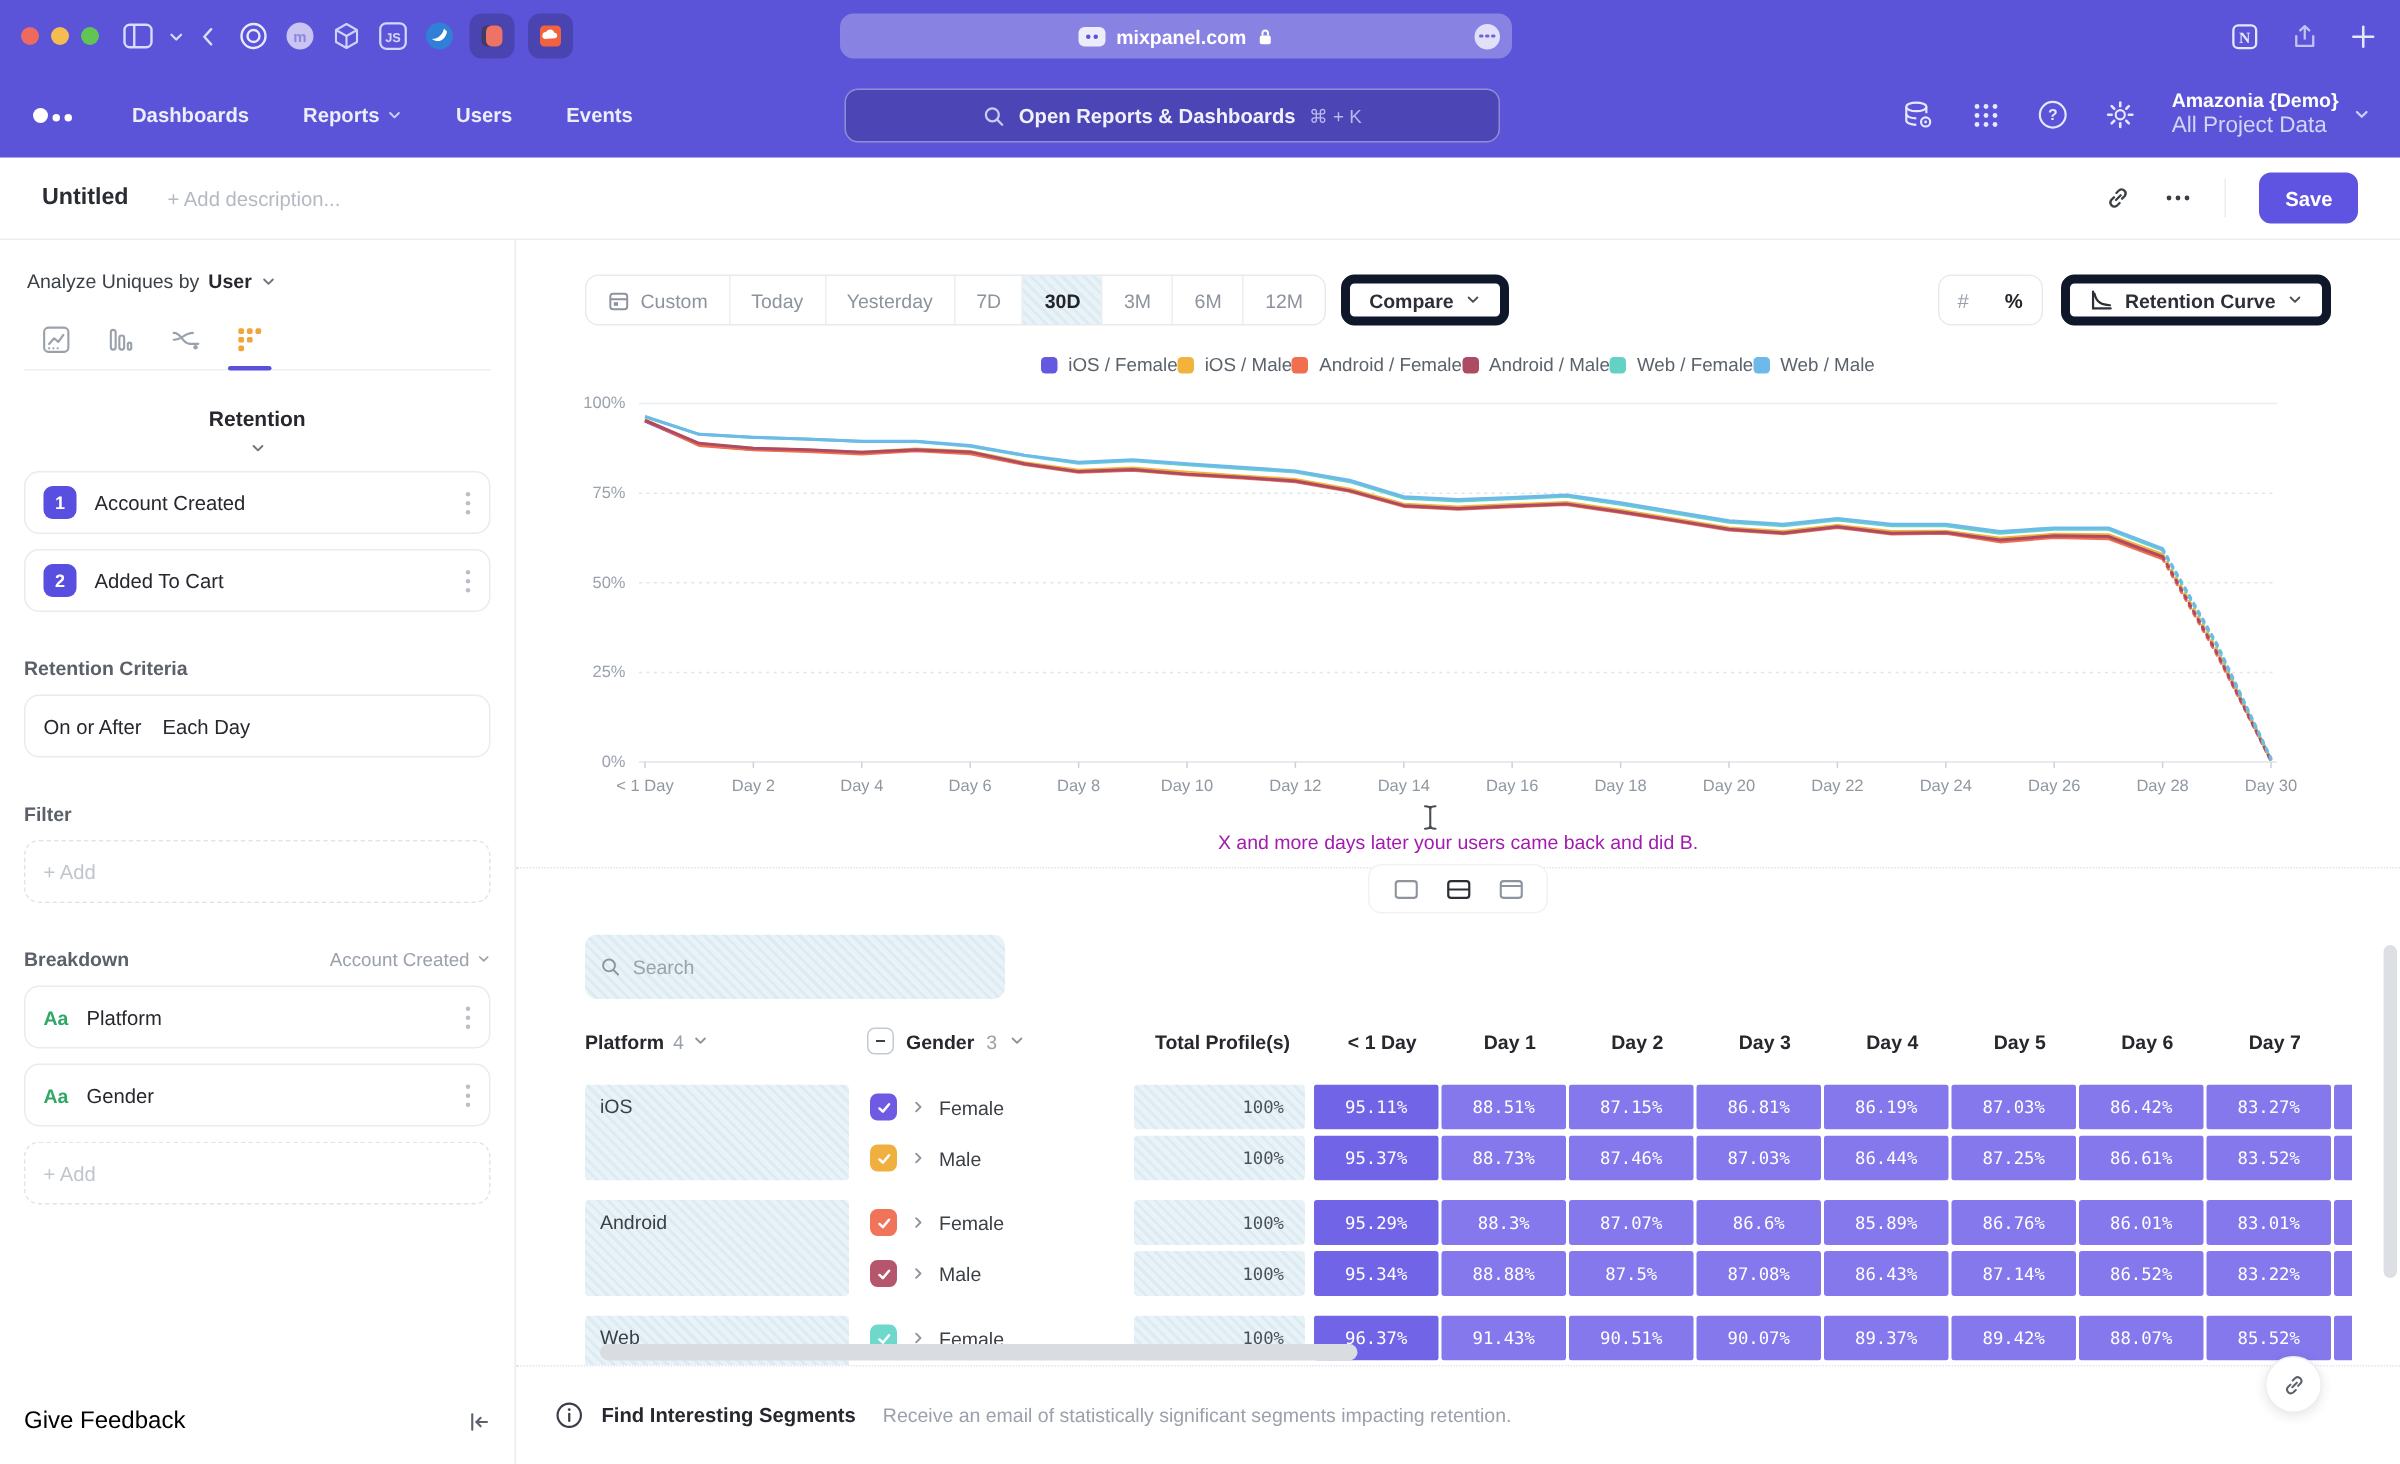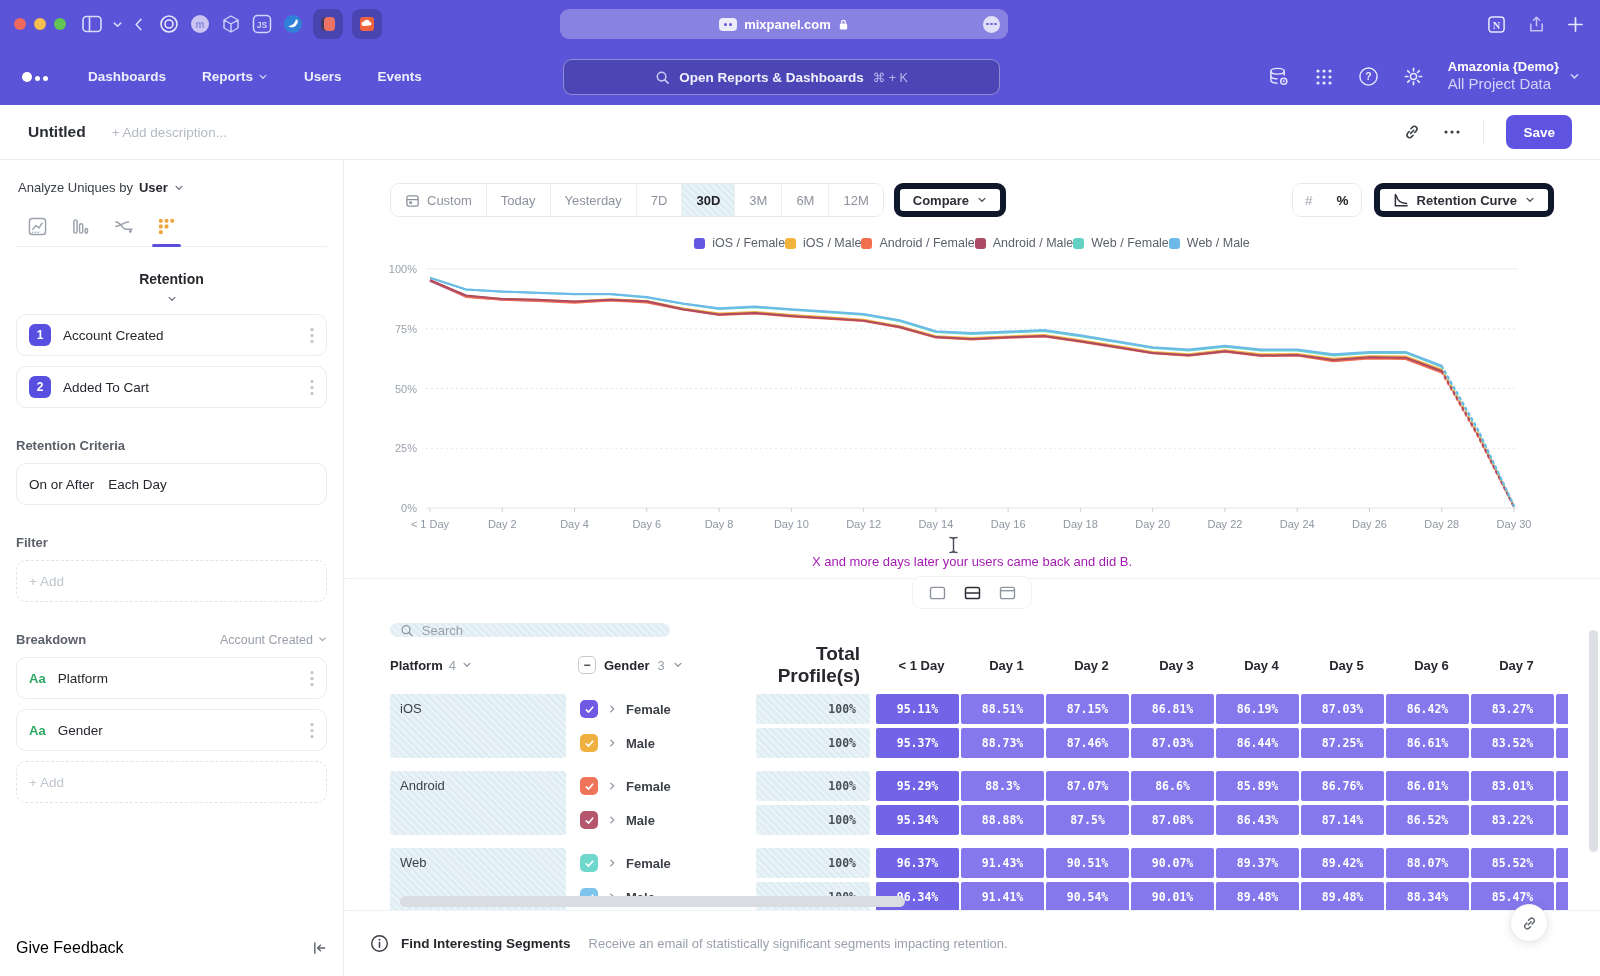--- a/index.html
+++ b/index.html
@@ -87,36 +87,36 @@
   #plot { width:100%; height:100%; }
   #y-labels div { position:absolute; right:calc(100% + 9px); font-size:11px; color:#9aa2ac; transform:translateY(-50%); white-space:nowrap; }
   #x-labels { position:relative; margin:6px 82px 0; height:16px; }
   #x-labels div { position:absolute; transform:translateX(-50%); font-size:11px; color:#8f97a1; white-space:nowrap; }
   .caption { text-align:center; margin-top:20px; font-size:13px; color:#a21caf; }
 
   
   .table-section { position:absolute; left:0; right:0; top:418px; height:332px; border-top:1px dotted #dfe5ea; }
   .layout-toggles { position:absolute; top:-3px; left:50%; transform:translateX(-50%); background:#fff; padding:2px 8px; display:flex; gap:3px; border:1px solid #f0f2f5; border-radius:9px; }
   .lt-btn { width:32px; height:27px; border:none; background:#fff; border-radius:6px; display:flex; align-items:center; justify-content:center; cursor:pointer; }
-  .search-box { margin:44px 0 0 46px; width:280px; height:14px; border-radius:8px; display:flex; align-items:center; padding:0 10px; gap:8px; }
+  .search-box { margin:44px 0 0 46px; width:280px; height:43px; border-radius:8px; display:flex; align-items:center; padding:0 10px; gap:8px; }
   .search-box input { border:none; background:transparent; outline:none; font-family:inherit; font-size:13px; color:#3a3e45; width:100%; }
   .search-box input::placeholder { color:#9aa1ab; }
   .thead { display:flex; align-items:center; margin:12px 0 0 46px; height:32px; }
   .th-platform { width:188px; display:flex; align-items:center; gap:6px; font-size:13px; font-weight:700; color:#26282e; }
   .th-gender { width:182px; display:flex; align-items:center; gap:8px; font-size:13px; font-weight:700; color:#26282e; }
   .th-cnt { color:#9aa1aa; font-weight:400; }
-  .th-total { width:114px; text-align:right; padding-right:14px; font-size:19px; font-weight:700; color:#26282e; }
+  .th-total { width:114px; text-align:right; padding-right:14px; font-size:13px; font-weight:700; color:#26282e; }
   .th-days { display:flex; width:692px; overflow:hidden; margin-left:6px; }
   .th-days div { width:83px; margin-right:2px; flex-shrink:0; text-align:center; font-size:13px; font-weight:700; color:#26282e; }
   .cbx { width:18px; height:18px; border-radius:5px; display:flex; align-items:center; justify-content:center; flex-shrink:0; cursor:pointer; }
   .cbx.minus { background:#fff; border:1.5px solid #c4cad2; color:#3a3e45; font-size:12px; line-height:1; }
   #table-groups { margin-left:46px; }
   .tgroup { display:flex; margin-top:13px; }
   .platform-cell { width:176px; border-radius:3px; padding:7px 10px; font-size:13px; color:#3b3f46; margin-right:12px; }
-  .grows { display:flex; flex-direction:column; gap:4px;font-weight:bold; }
+  .grows { display:flex; flex-direction:column; gap:4px; }
   .trow { display:flex; align-items:center; height:30px; }
   .gender-cell { width:178px; display:flex; align-items:center; gap:9px; padding-left:2px; }
   .glabel { font-size:13px; color:#3b3f46; }
   .total-cell { width:114px; height:30px; border-radius:3px; margin-right:6px; display:flex; align-items:center; justify-content:flex-end; padding-right:14px; font-family:"DejaVu Sans Mono",monospace; font-size:11.5px; color:#4a4f57; }
   .dcells { display:flex; width:692px; overflow:hidden; }
   .dcell { width:83px; height:30px; margin-right:2px; flex-shrink:0; background:#8478ec; border-radius:2px; color:#fff; font-family:"DejaVu Sans Mono",monospace; font-size:11.5px; display:flex; align-items:center; justify-content:center; }
   .dcell.first { background:#7264e7; }
 
   
   .main-footer { position:absolute; left:0; right:0; bottom:0; height:66px; background:#fff; border-top:1px dotted #dfe5ea; display:flex; align-items:center; padding:0 26px; gap:12px; z-index:5; }

